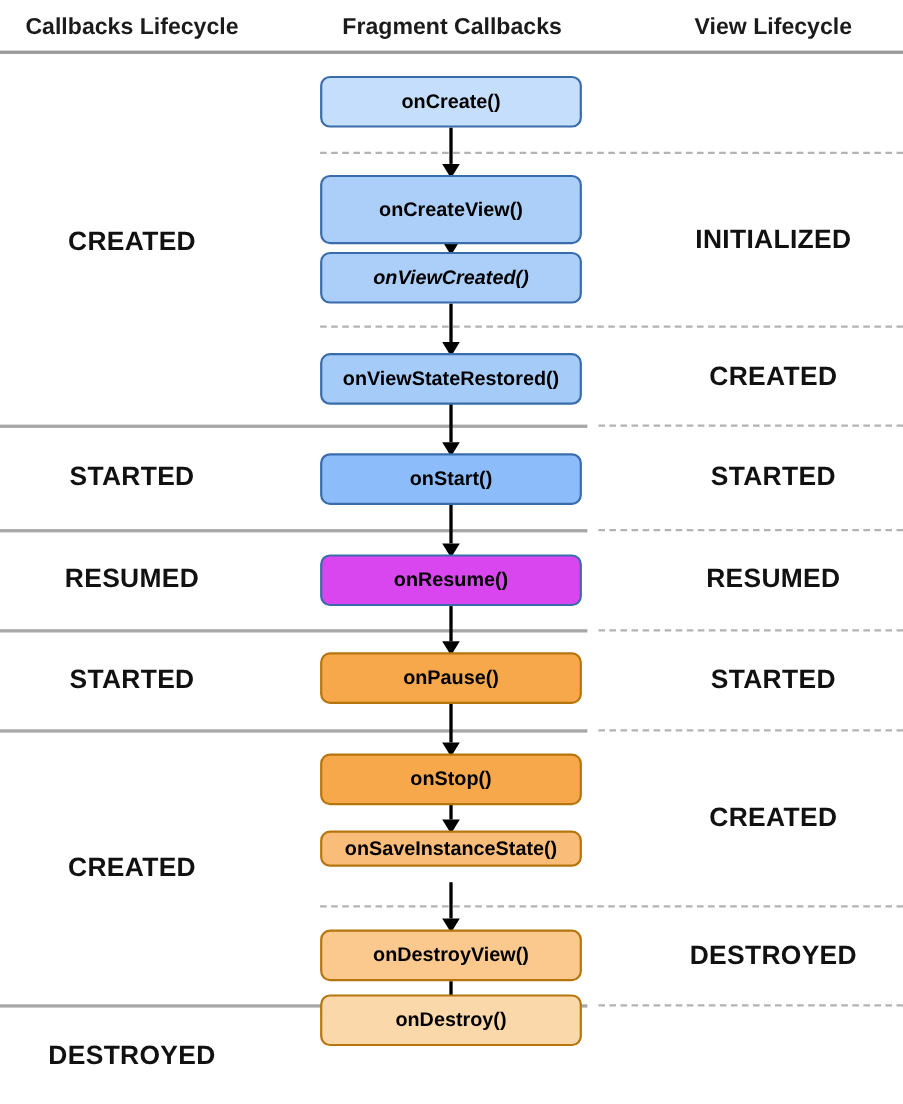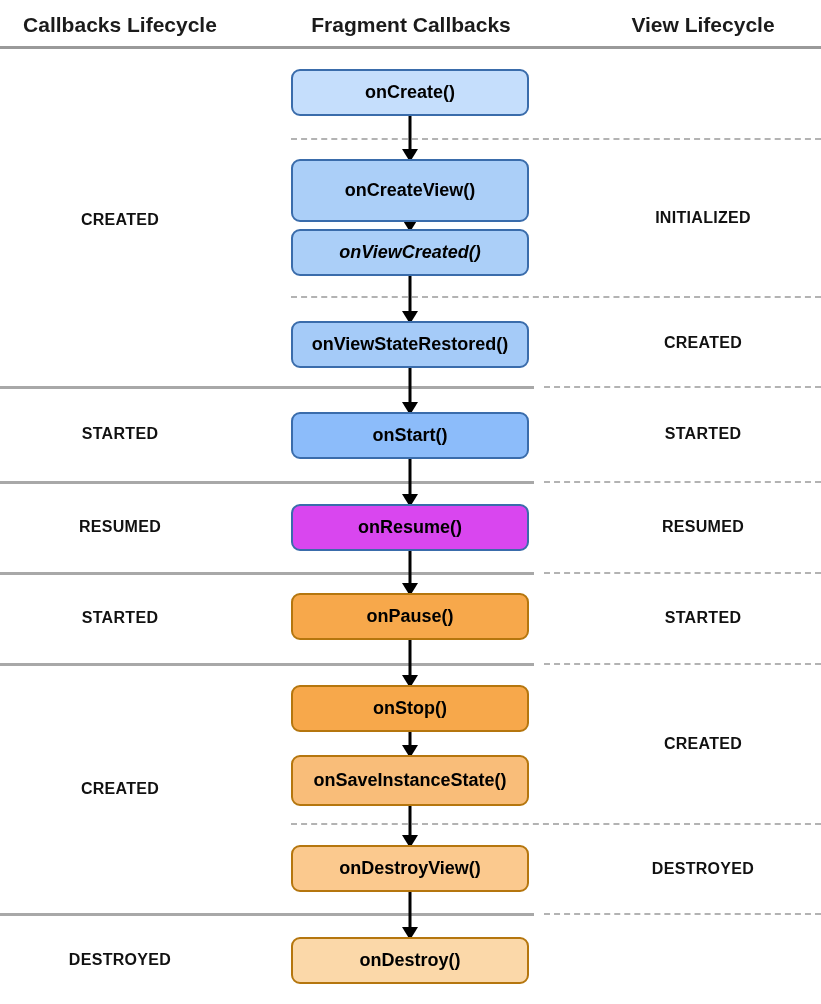--- a/index.html
+++ b/index.html
@@ -12,21 +12,21 @@
   }
   .col-title{
     position:absolute;top:25px;transform:translate(-50%,-50%);
     font-size:21px;font-weight:bold;color:#1b1b1b;white-space:nowrap;
   }
   .header-rule{
     position:absolute;left:0;width:821px;top:46px;height:3px;background:#9a9a9a;
   }
   .state-label{
     position:absolute;transform:translate(-50%,-50%);
-    font-size:16px;font-weight:bold;color:#111111;white-space:nowrap;letter-spacing:0.3px;
+    font-size:24px;font-weight:bold;color:#111111;white-space:nowrap;letter-spacing:0.3px;
   }
   .cb-box{
     position:absolute;left:291px;width:238px;height:47px;
     box-sizing:border-box;border-radius:9px;
     display:flex;align-items:center;justify-content:center;
     font-size:18px;font-weight:bold;color:#000;
     border:2.5px solid transparent;white-space:nowrap;
   }
   .h-solid{position:absolute;height:2.5px;background:#a8a8a8;}
   .h-dash{position:absolute;height:0;border-top:2.5px dashed #b3b3b3;}
@@ -80,23 +80,23 @@
       <div class="arrow-shaft" style="left: 410px; top: 892px; height: 35px;"></div>
       <div class="arrow-head" style="left: 410px; top: 927px;"></div>
       <div class="cb-box" style="top: 69px; height: 47px; background: rgb(197, 222, 252); border-color: rgb(58, 108, 171);">onCreate()</div>
       <div class="cb-box" style="top: 159px; height: 63px; background: rgb(171, 207, 248); border-color: rgb(58, 108, 171);">onCreateView()</div>
       <div class="cb-box" style="top: 229px; height: 47px; background: rgb(171, 207, 248); border-color: rgb(58, 108, 171); font-style: italic;">onViewCreated()</div>
       <div class="cb-box" style="top: 321px; height: 47px; background: rgb(165, 203, 248); border-color: rgb(58, 108, 171);">onViewStateRestored()</div>
       <div class="cb-box" style="top: 412px; height: 47px; background: rgb(140, 188, 250); border-color: rgb(58, 108, 171);">onStart()</div>
       <div class="cb-box" style="top: 504px; height: 47px; background: #d946ef; border-color: rgb(58, 108, 171);">onResume()</div>
       <div class="cb-box" style="top: 593px; height: 47px; background: rgb(247, 168, 75); border-color: rgb(181, 118, 14);">onPause()</div>
       <div class="cb-box" style="top: 685px; height: 47px; background: rgb(247, 168, 75); border-color: rgb(181, 118, 14);">onStop()</div>
-      <div class="cb-box" style="top: 755px; height: 51px; background: rgb(249, 189, 121); border-color: rgb(181, 118, 14);">onSaveInstanceState()</div>
+      <div class="cb-box" style="top: 755px; height: 33px; background: rgb(249, 189, 121); border-color: rgb(181, 118, 14);">onSaveInstanceState()</div>
       <div class="cb-box" style="top: 845px; height: 47px; background: rgb(251, 201, 142); border-color: rgb(181, 118, 14);">onDestroyView()</div>
-      <div class="cb-box" style="top: 937px; height: 47px; background: rgb(251, 216, 169); border-color: rgb(181, 118, 14);">onDestroy()</div>
+      <div class="cb-box" style="top: 904px; height: 47px; background: rgb(251, 216, 169); border-color: rgb(181, 118, 14);">onDestroy()</div>
       <div class="state-label" style="left: 120px; top: 220px;">CREATED</div>
       <div class="state-label" style="left: 120px; top: 434px;">STARTED</div>
       <div class="state-label" style="left: 120px; top: 527px;">RESUMED</div>
       <div class="state-label" style="left: 120px; top: 618px;">STARTED</div>
       <div class="state-label" style="left: 120px; top: 789px;">CREATED</div>
       <div class="state-label" style="left: 120px; top: 960px;">DESTROYED</div>
       <div class="state-label" style="left: 703px; top: 218px;">INITIALIZED</div>
       <div class="state-label" style="left: 703px; top: 343px;">CREATED</div>
       <div class="state-label" style="left: 703px; top: 434px;">STARTED</div>
       <div class="state-label" style="left: 703px; top: 527px;">RESUMED</div>

